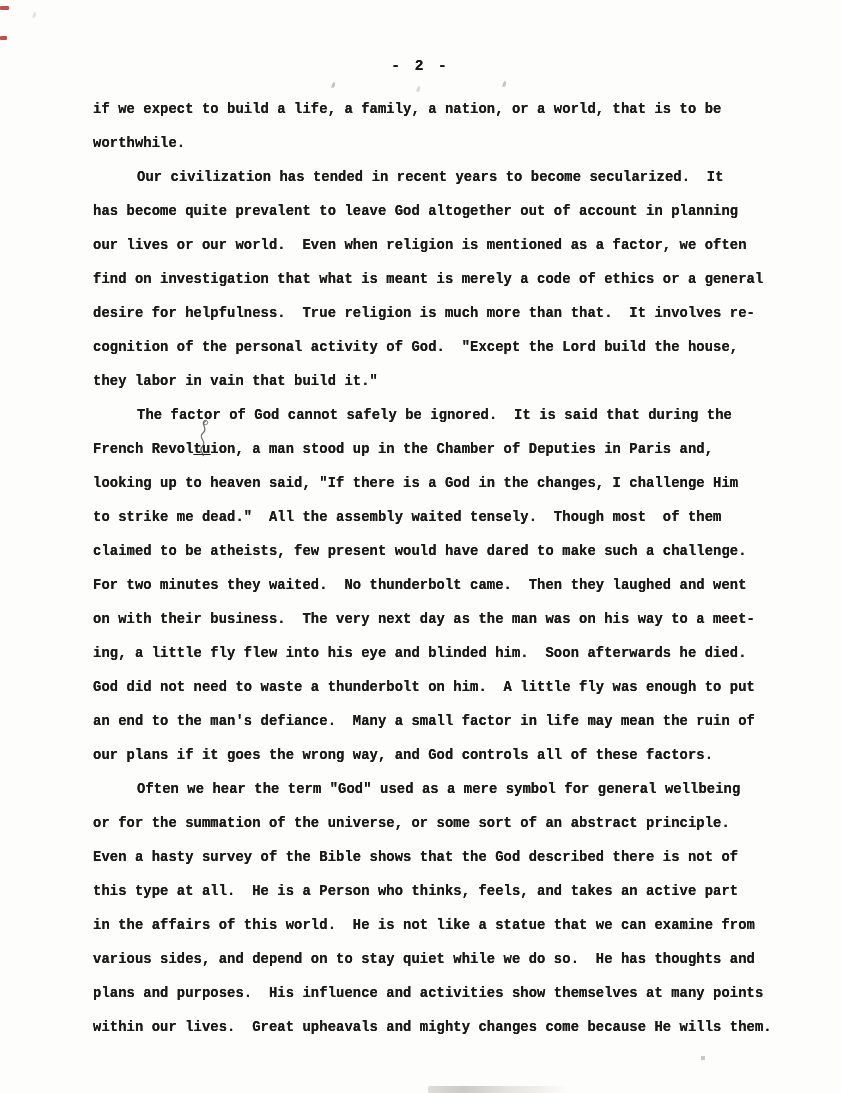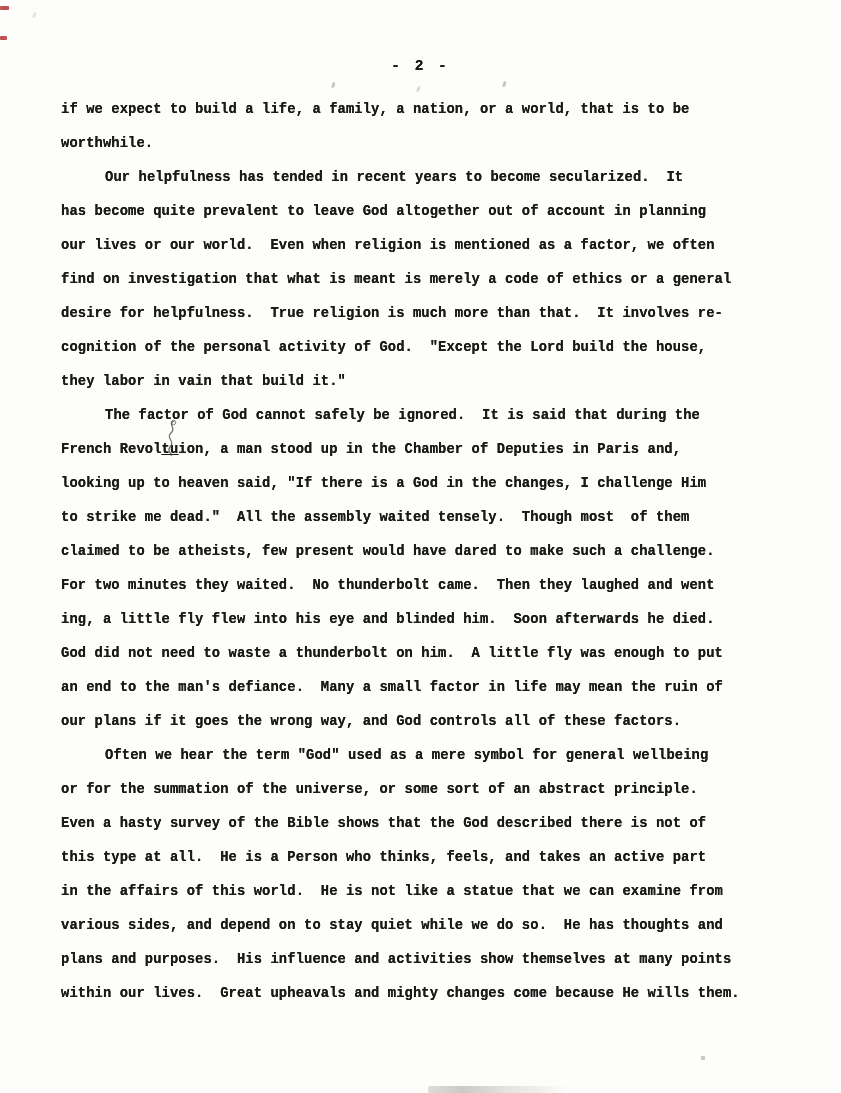--- a/index.html
+++ b/index.html
@@ -30,21 +30,21 @@
     font-weight: 700;
     letter-spacing: 3px;
     color: var(--ink);
     text-shadow: 0 0 0.5px var(--ink);
   }
   .text-body {
     position: absolute;
     top: 93px;
     left: 0;
     right: 11px;
-    padding-left: 61px;
+    padding-left: 93px;
     color: var(--ink);
   }
   .line {
     height: 34px;
     line-height: 34px;
     font-size: 13.8px;
     font-weight: 600;
     white-space: pre;
     letter-spacing: 0.1px;
     text-shadow: 0 0 0.45px var(--ink);
@@ -114,36 +114,37 @@
   <div class="page-number">- 2 -</div>
 
   <span class="speck s1"></span>
   <span class="speck s2"></span>
   <span class="speck s3"></span>
   <span class="speck s4"></span>
 
   <div class="text-body">
       <div class="line">if we expect to build a life, a family, a nation, or a world, that is to be</div>
       <div class="line">worthwhile.</div>
-      <div class="line indent">Our helpfulness has tended in recent years to become secularized.  It</div>
+      <div class="line indent">Our civilization has tended in recent years to become secularized.  It</div>
       <div class="line">has become quite prevalent to leave God altogether out of account in planning</div>
       <div class="line">our lives or our world.  Even when religion is mentioned as a factor, we often</div>
       <div class="line">find on investigation that what is meant is merely a code of ethics or a general</div>
       <div class="line">desire for helpfulness.  True religion is much more than that.  It involves re-</div>
       <div class="line">cognition of the personal activity of God.  "Except <span class="underline">the</span> Lord build the house,</div>
       <div class="line">they labor in vain that build it."</div>
       <div class="line indent">The factor of God cannot safely be ignored.  It is said that during the</div>
       <div class="line">French Revol<span class="transpose">tu<svg class="tr-mark" viewBox="0 0 18 38" xmlns="http://www.w3.org/2000/svg">
             <path d="M11 2 C 4 5, 14 9, 8 14 C 2 19, 13 22, 7 28 C 3 32, 10 35, 8 37" fill="none" stroke="#4a4a4a" stroke-width="1.3" opacity="0.8"></path>
             <circle cx="10.5" cy="3.5" r="2.2" fill="none" stroke="#4a4a4a" stroke-width="1" opacity="0.7"></circle>
           </svg></span>ion, a man stood up in the Chamber of Deputies in Paris and,</div>
       <div class="line">looking up to heaven said, "If there is a God in the changes, I challenge Him</div>
       <div class="line">to strike me dead."  All the assembly waited tensely.  Though most  of them</div>
       <div class="line">claimed to be atheists, few present would have dared to make such a challenge.</div>
       <div class="line">For two minutes they waited.  No thunderbolt came.  Then they laughed and went</div>
+      <div class="line">on with their business.  The very next day as the man was on his way to a meet-</div>
       <div class="line">ing, a little fly flew into his eye and blinded him.  Soon afterwards he died.</div>
       <div class="line">God did not need to waste a thunderbolt on him.  A little fly was enough to put</div>
       <div class="line">an end to the man's defiance.  Many a small factor in life may mean the ruin of</div>
       <div class="line">our plans if it goes the wrong way, and God controls all of these factors.</div>
       <div class="line indent">Often we hear the term "God" used as a mere symbol for general wellbeing</div>
       <div class="line">or for the summation of the universe, or some sort of an abstract principle.</div>
       <div class="line">Even a hasty survey of the Bible shows that the God described there is not of</div>
       <div class="line">this type at all.  He is a Person who thinks, feels, and takes an active part</div>
       <div class="line">in the affairs of this world.  He is not like a statue that we can examine from</div>
       <div class="line">various sides, and depend on to stay quiet while we do so.  He has thoughts and</div>

